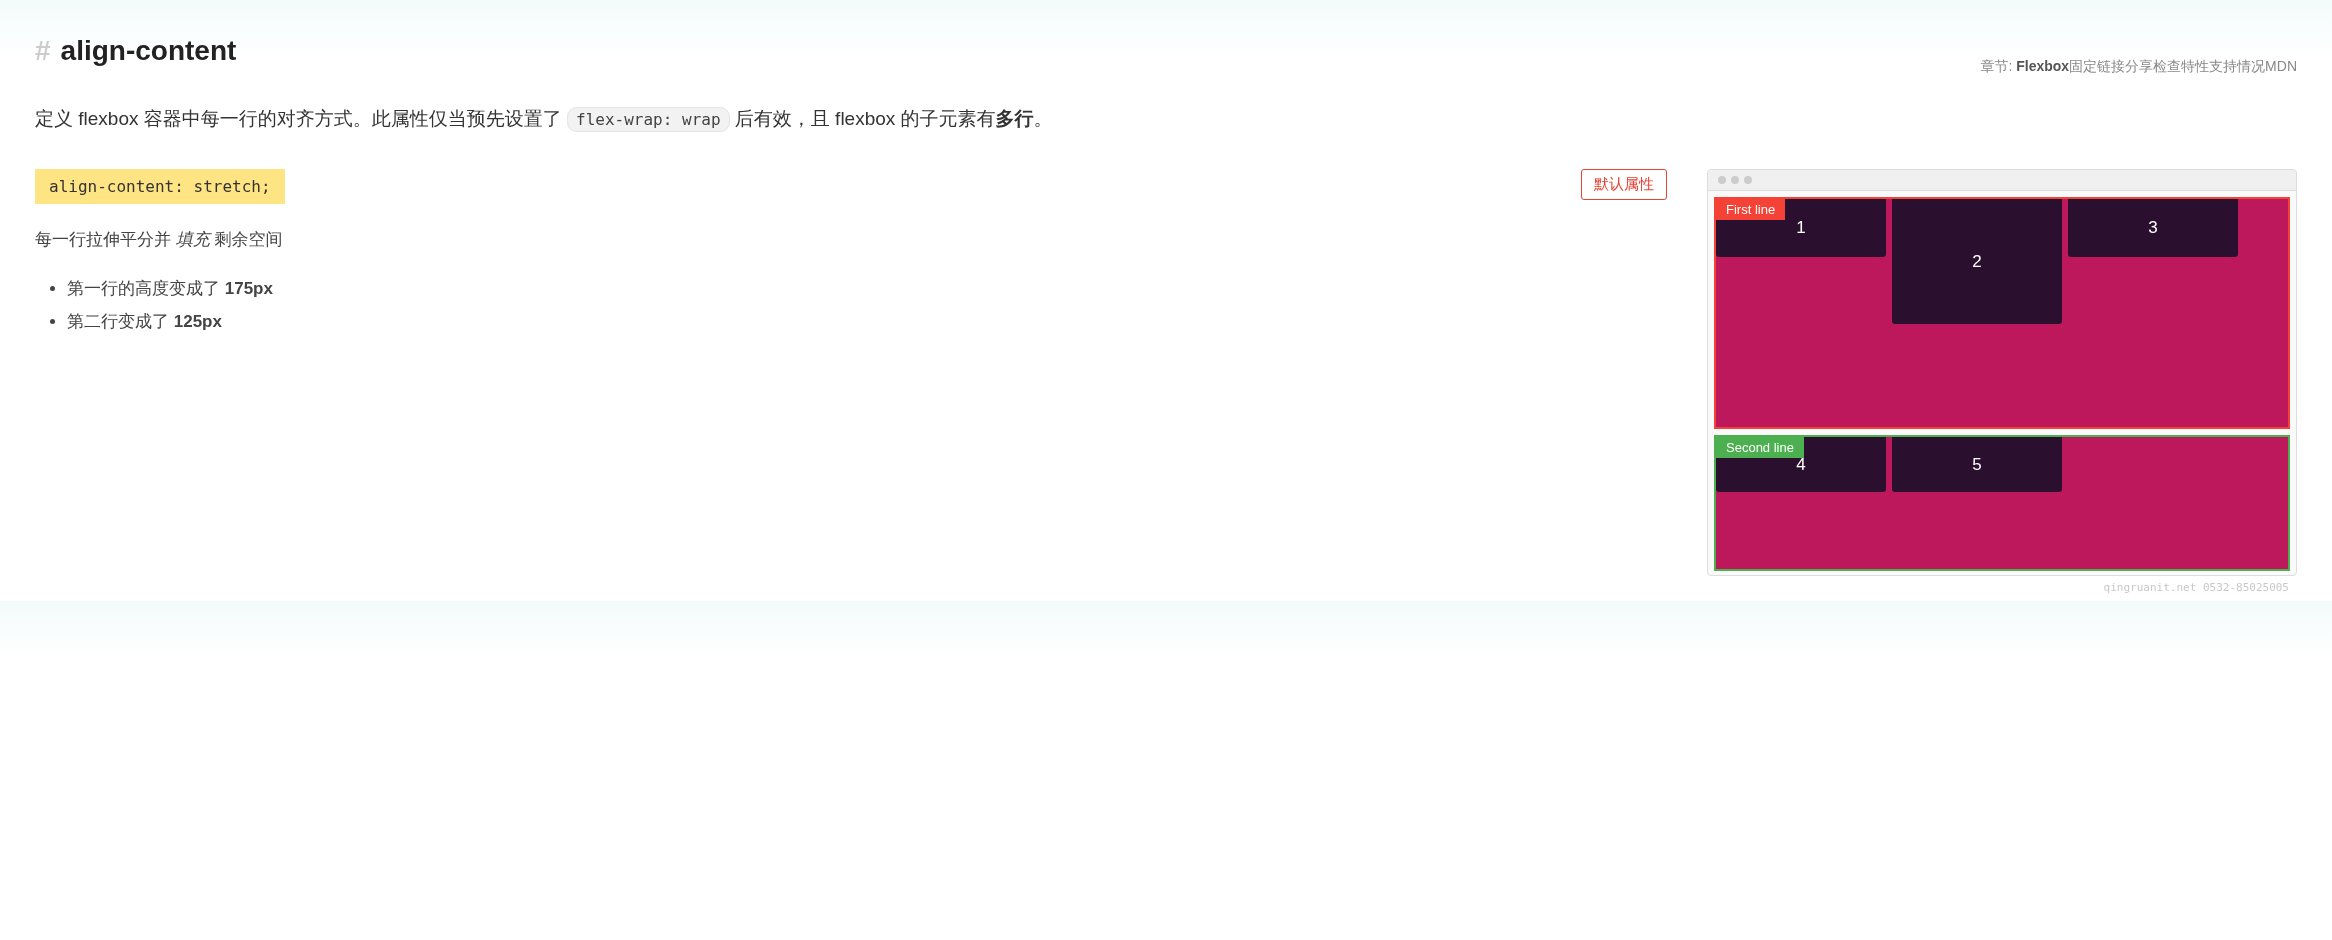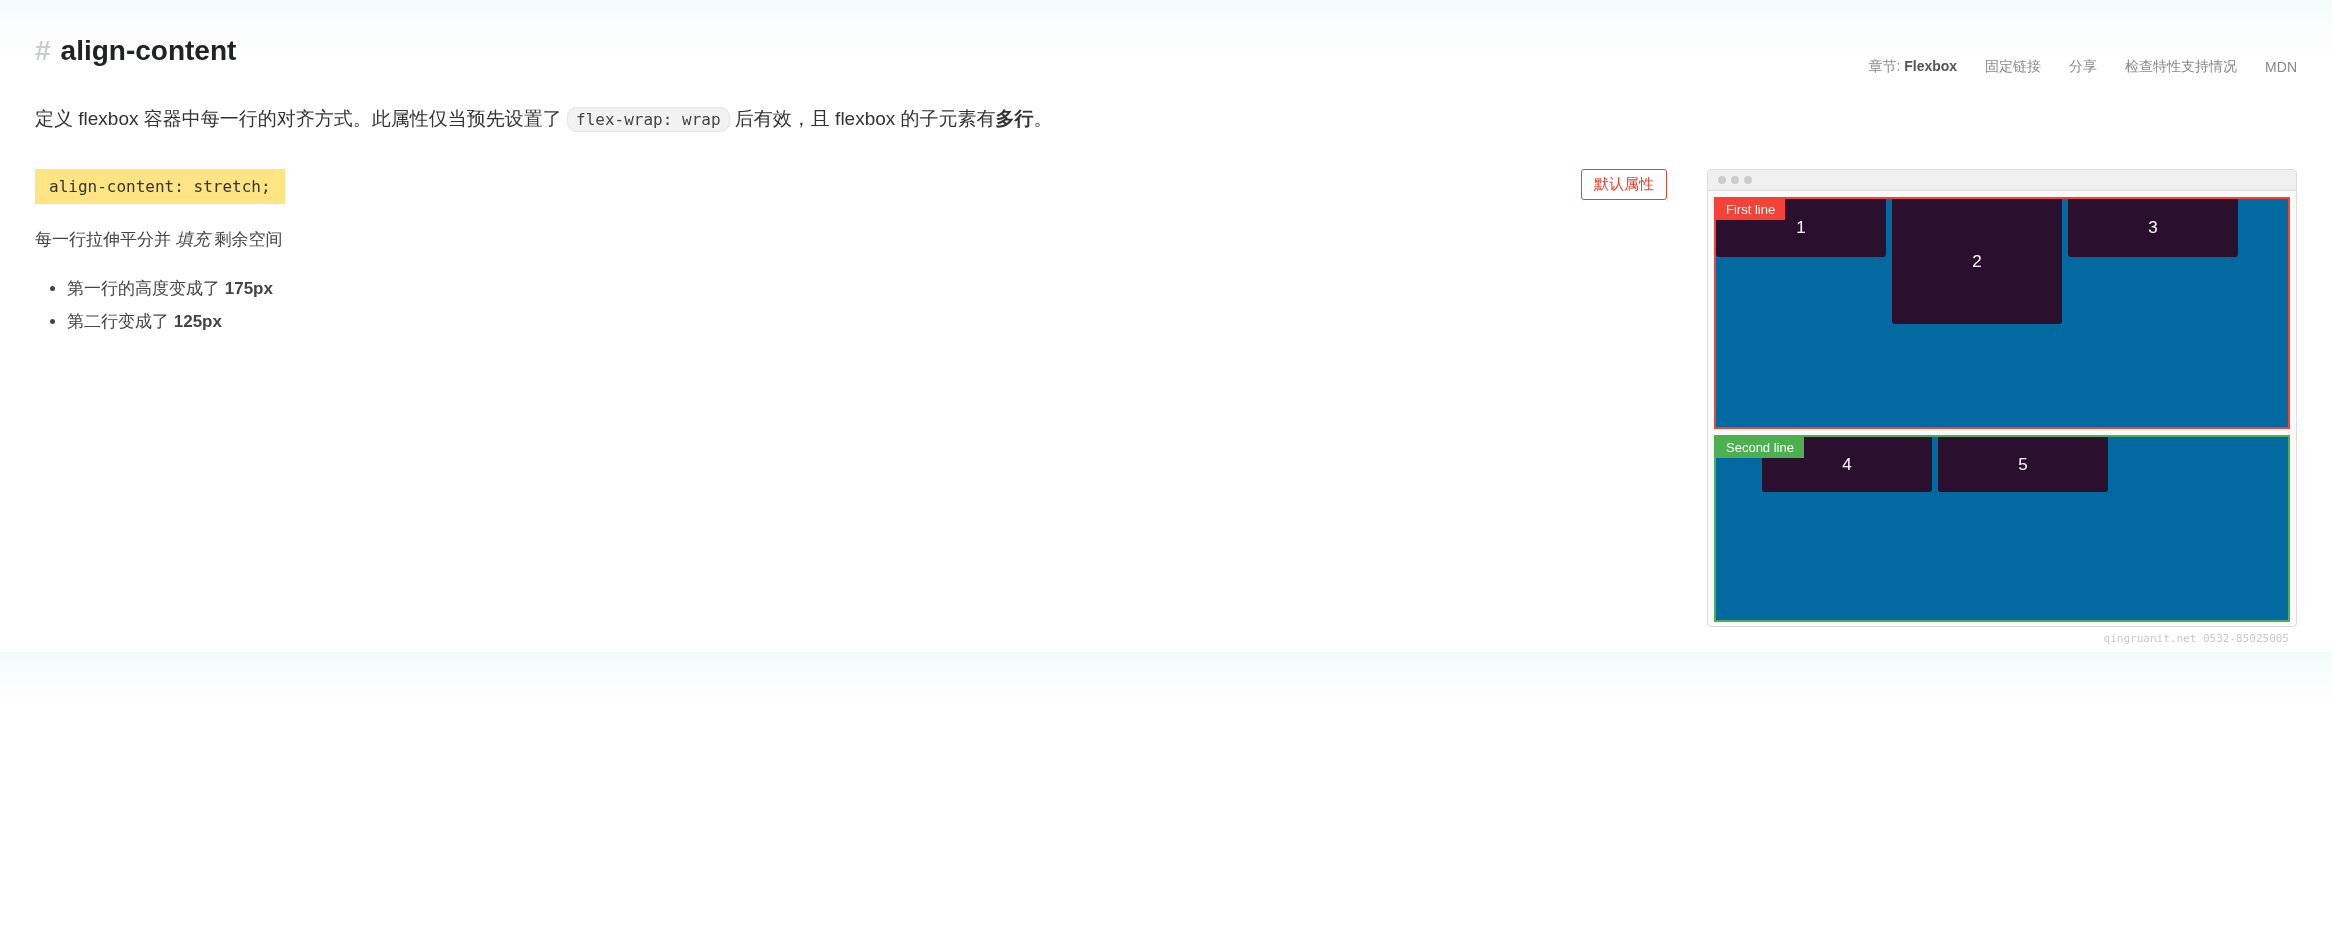--- a/index.html
+++ b/index.html
@@ -7,21 +7,21 @@
   font-family: -apple-system, BlinkMacSystemFont, "Segoe UI", Helvetica, Arial, sans-serif;
   background: linear-gradient(180deg, #f3fcfb 0%, #ffffff 60px);
   color: #333;
   padding: 25px 35px;
   font-size: 15px;
 }
 .header { display: flex; justify-content: space-between; align-items: center; margin-bottom: 28px; }
 .title-wrap { display: flex; align-items: baseline; gap: 10px; }
 .hash { color: #ccc; font-size: 28px; font-weight: 600; }
 .title { font-size: 28px; font-weight: 700; color: #222; }
-.top-links { display: flex; gap: 28px; align-items: center; color: #888; font-size: 14px; margin-top: 33px; }
+.top-links { display: flex; gap: 0; align-items: flex-start; color: #888; font-size: 14px; margin-top: 33px; }
 .top-links span, .top-links a { color: #888; text-decoration: none; cursor: pointer; }
 .top-links .chapter strong { color: #555; font-weight: 700; }
 .intro { font-size: 19px; color: #333; margin-bottom: 35px; line-height: 1.6; }
 .code-inline {
   background: #f2f2f2; border: 1px solid #e5e5e5;
   padding: 2px 8px; font-family: "Menlo", "Consolas", monospace;
   font-size: 16px; border-radius: 10px; color: #444;
 }
 .intro strong { font-weight: 700; }
 .content-row { display: flex; gap: 40px; }
@@ -45,23 +45,23 @@
 ul { list-style: disc; padding-left: 32px; margin-bottom: 18px; }
 ul li { font-size: 17px; color: #444; line-height: 1.9; }
 ul li strong { font-weight: 700; }
 .demo-window {
   border: 1px solid #ddd; border-radius: 4px; background: #fafafa;
   overflow: hidden;
 }
 .window-bar { background: #f0f0f0; border-bottom: 1px solid #ddd; padding: 6px 10px; display: flex; gap: 5px; }
 .window-dot { width: 8px; height: 8px; border-radius: 50%; background: #ccc; }
 .demo-body { padding: 6px 6px 4px 6px; }
-.line-box { position: relative; border: 2px solid; background: #0369a1; }
+.line-box { position: relative; border: 2px solid; background: #be185d; }
 .first-line { border-color: #f44336; margin-bottom: 6px; height: 232px; }
-.second-line { border-color: #4caf50; height: 187px; padding-left: 46px; }
+.second-line { border-color: #4caf50; height: 136px; }
 .line-label {
   position: absolute; top: 0; left: 0;
   color: #fff; padding: 3px 10px; font-size: 13px;
 }
 .first-line .line-label { background: #f44336; }
 .second-line .line-label { background: #4caf50; }
 .boxes { display: flex; gap: 6px; padding: 0; }
 .box {
   background: #2a0f2e; color: #fff; border-radius: 0 0 3px 3px;
   display: flex; align-items: center; justify-content: center;

